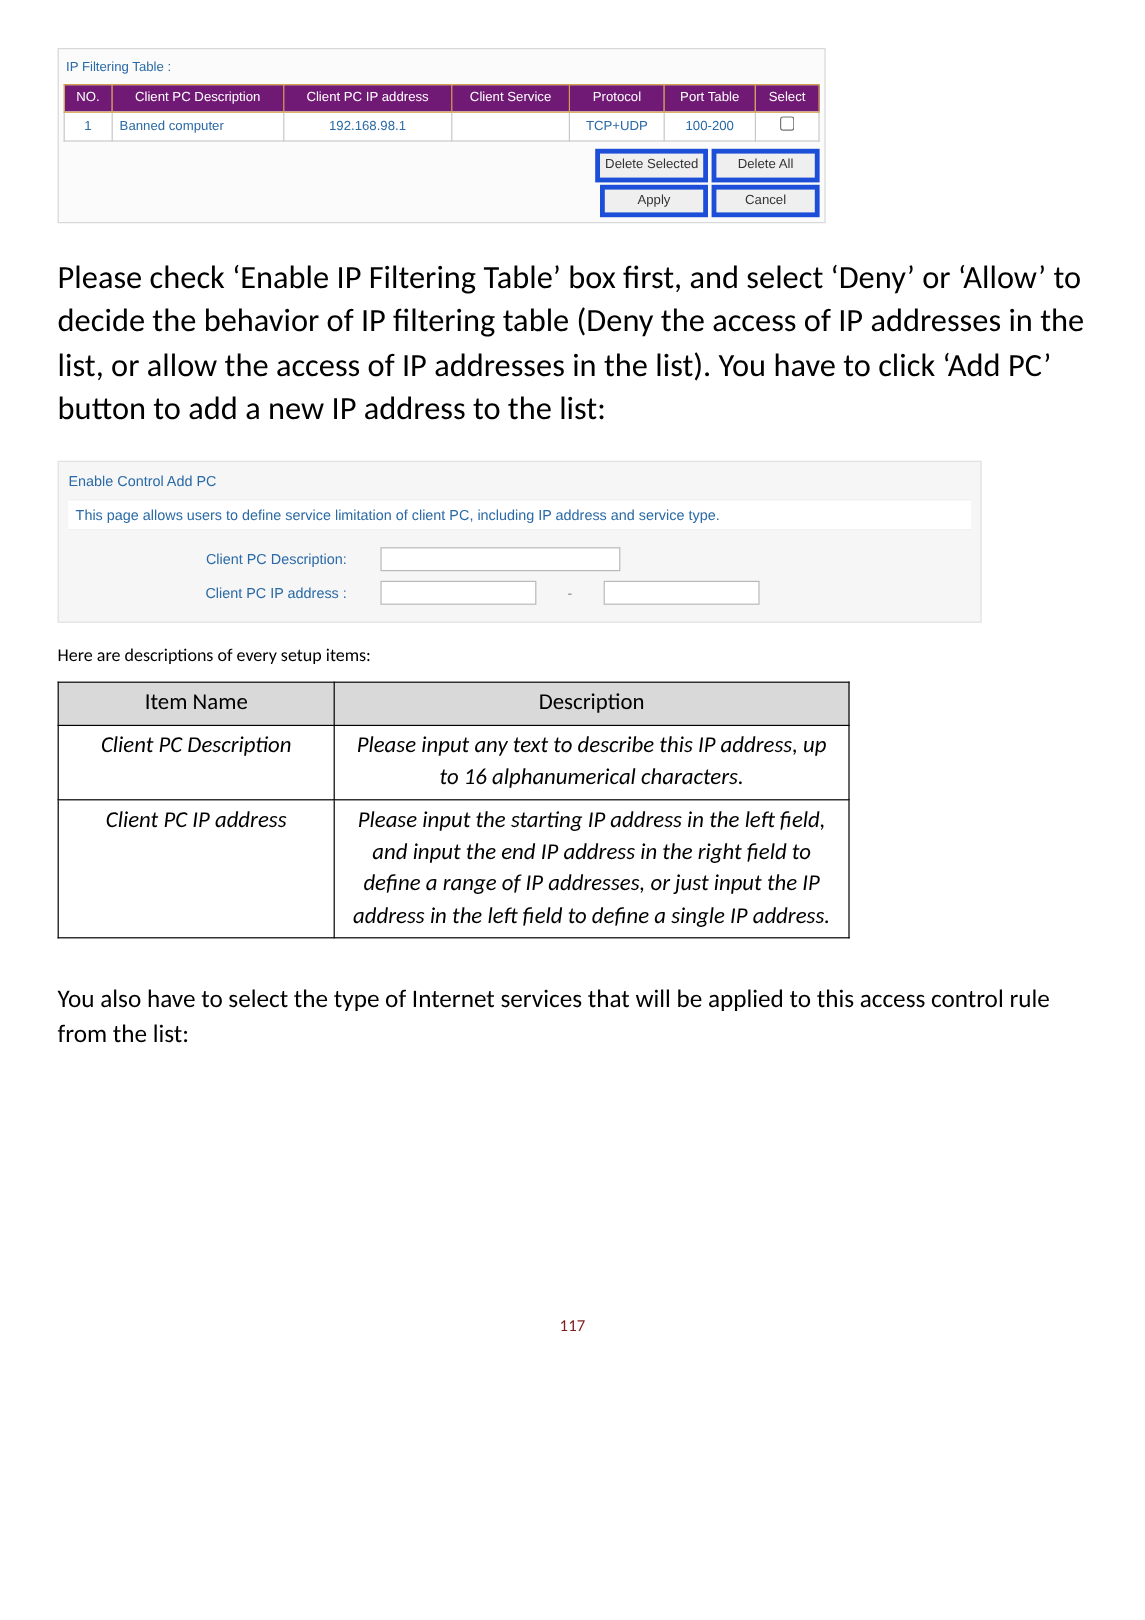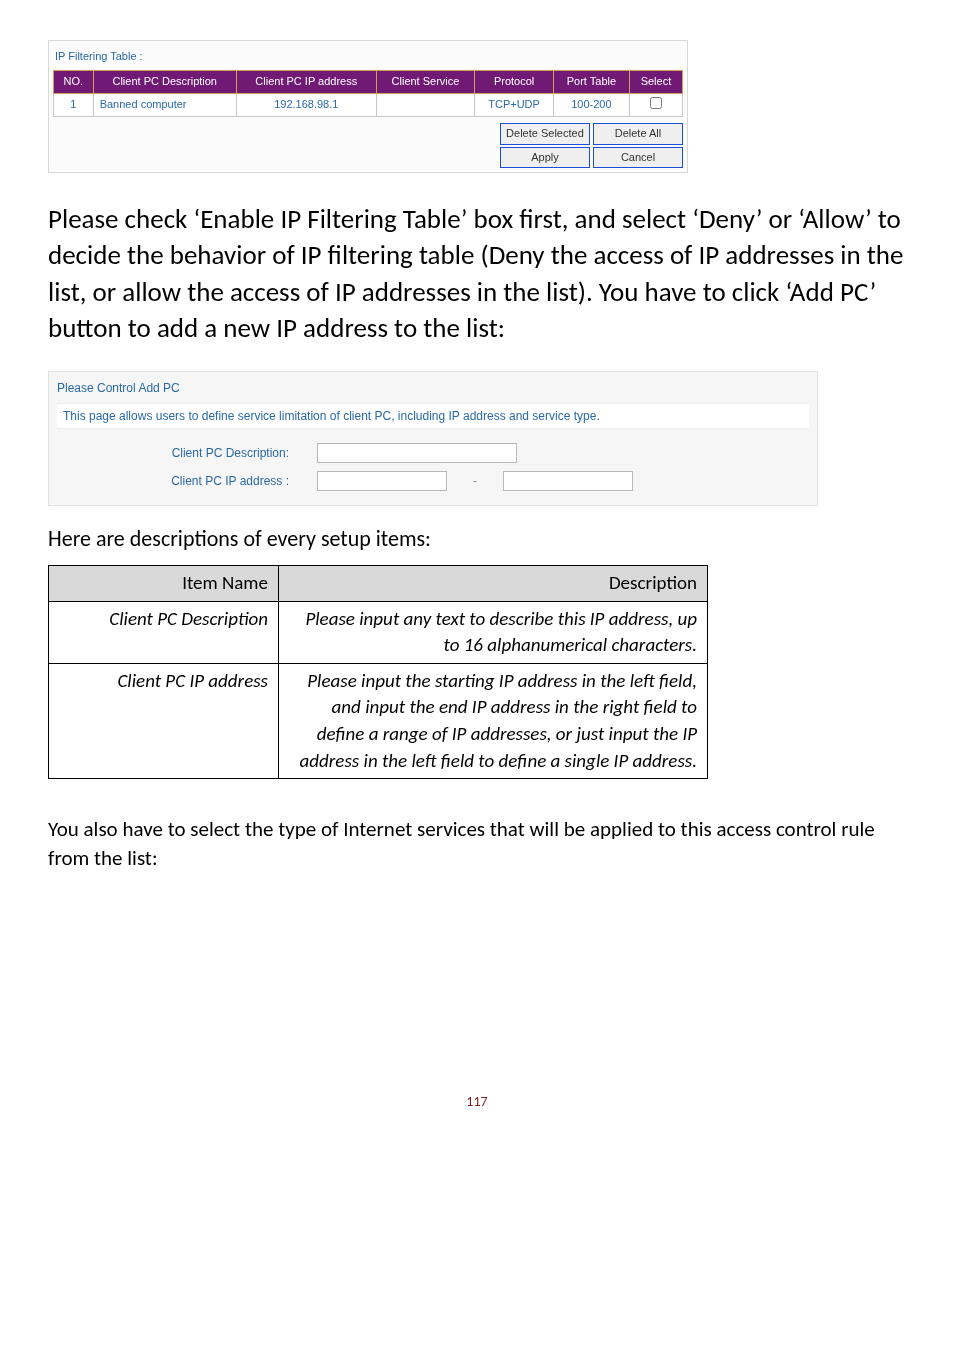--- a/index.html
+++ b/index.html
@@ -49,21 +49,21 @@
     white-space: nowrap;
   }
   .ipfilter td.left { text-align: left; }
   .ipfilter-actions {
     text-align: right;
     padding-top: 4px;
   }
   .ipfilter-actions .btnrow { margin-top: 2px; }
   .btn {
     display: inline-block;
-    border: 1px solid #1d4ed8;
+    border: 4px solid #1d4ed8;
     background: #efefef;
     padding: 2px 4px;
     font-family: Verdana, Arial, sans-serif;
     font-size: 11px;
     color: #333;
     min-width: 90px;
     text-align: center;
   }
   .ipfilter input[type=checkbox] {
     margin: 0;
@@ -117,33 +117,33 @@
     padding: 1px 4px;
     background: #fff;
   }
   .addpc-row .sep {
     padding: 0 6px;
     color: #888;
   }
 
   
   .desc-lead {
-    font-size: 22px;
+    font-size: 15px;
     margin: 0 0 10px;
   }
   table.desc {
     border-collapse: collapse;
     width: 660px;
     font-size: 19px;
   }
   table.desc th,
   table.desc td {
     border: 1px solid #000;
     padding: 4px 10px;
-    text-align: right;
+    text-align: center;
     vertical-align: top;
   }
   table.desc th {
     background: #d9d9d9;
     font-weight: normal;
   }
   table.desc td.name { font-style: italic; width: 230px; }
   table.desc td.val  { font-style: italic; }
 
   p.after {
@@ -196,21 +196,21 @@
     <div class="btnrow">
       <span class="btn">Apply</span>
       <span class="btn">Cancel</span>
     </div>
   </div>
 </div>
 
 <p class="body">Please check ‘Enable IP Filtering Table’ box first, and select ‘Deny’ or ‘Allow’ to decide the behavior of IP filtering table (Deny the access of IP addresses in the list, or allow the access of IP addresses in the list). You have to click ‘Add PC’ button to add a new IP address to the list:</p>
 
 <div class="addpc">
-  <div class="addpc-title">Please Control Add PC</div>
+  <div class="addpc-title">Enable Control Add PC</div>
   <div class="addpc-desc">This page allows users to define service limitation of client PC, including IP address and service type.</div>
 
   <div class="addpc-row">
     <label>Client PC Description:</label>
     <input type="text" style="width: 200px;">
   </div>
   <div class="addpc-row">
     <label>Client PC IP address :</label>
     <input type="text" style="width: 130px;">
     <span class="sep">-</span>

